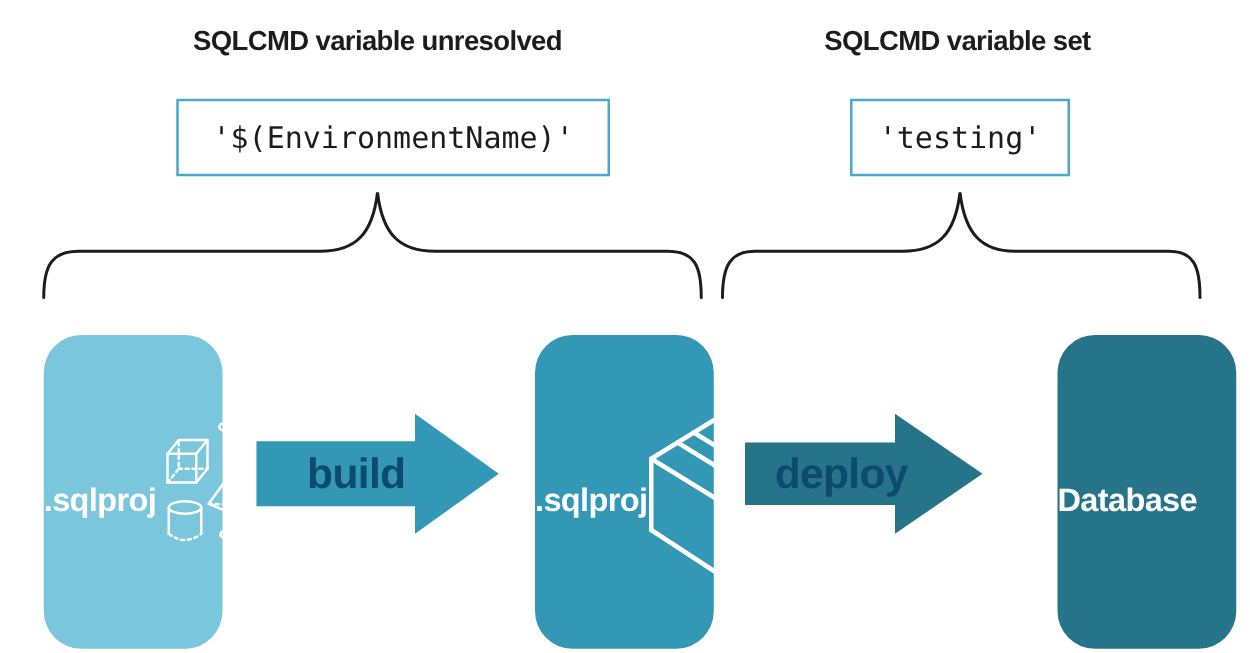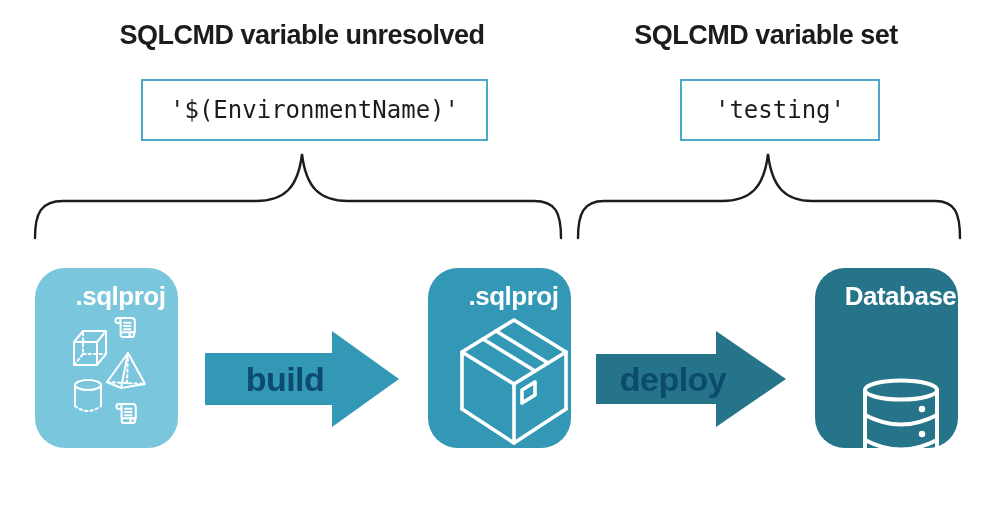--- a/index.html
+++ b/index.html
@@ -4,44 +4,44 @@
 <style>
   html,body{margin:0;padding:0;background:#fff;}
   #canvas{
     position:relative;width:1000px;height:522px;background:#fff;overflow:hidden;
     font-family:"Liberation Sans",sans-serif;
     --c-light-blue:#7AC6DD; --c-teal:#3298B5; --c-dark-teal:#25748A;
     --c-border:#4BA8C8; --c-ink:#1C1C1C;
   }
   .abs{position:absolute;}
   .heading{
-    top:20px;height:34px;text-align:center;font-weight:bold;font-size:27px;
+    top:20px;height:34px;text-align:center;font-weight:bold;font-size:22px;
     color:var(--c-ink);letter-spacing:-0.5px;white-space:nowrap;
   }
   #heading-left{left:52px;width:500px;}
   #heading-right{left:516px;width:500px;}
   .code-box{
     top:79px;height:62px;background:#fff;border:2px solid var(--c-border);
     display:flex;align-items:center;justify-content:center;box-sizing:border-box;margin-left:12px;
   }
   #code-box-left{left:129px;width:347px;}
-  #code-box-right{left:668px;width:200px;}
+  #code-box-right{left:668px;width:176px;}
   .code-text{
     font-family:"DejaVu Sans Mono",monospace;font-size:24px;color:var(--c-ink);
     white-space:pre;
   }
   #braces{left:0;top:0;color:var(--c-ink);}
   #braces path{fill:none;stroke:currentColor;stroke-width:2.4;stroke-linecap:round;}
   .stage{
-    top:268px;width:143px;height:180px;border-radius:30px;
-    display:flex;flex-direction:column;align-items:center;box-sizing:border-box;padding-left:28px;
+    top:268px;width:143px;height:251px;border-radius:30px;
+    display:flex;align-items:center;box-sizing:border-box;
   }
   #stage-sqlproj{left:35px;background:var(--c-light-blue);}
   #stage-dacpac{left:428px;background:var(--c-teal);}
-  #stage-database{left:815px;background:var(--c-dark-teal);gap:44px;}
+  #stage-database{left:846px;background:var(--c-dark-teal);gap:44px;}
   .stage-label{
     margin-top:13px;font-weight:bold;font-size:26px;color:#fff;letter-spacing:-0.5px;
   }
   .stage-icons{color:#fff;}
   .stage-icons svg{display:block;}
   .icon-stroke{fill:none;stroke:currentColor;stroke-width:2;stroke-linecap:round;stroke-linejoin:round;}
   .dash{stroke-dasharray:2.5,3;}
   .arrow{color:var(--c-teal);}
   .arrow-dark{color:var(--c-dark-teal);}
   .arrow svg polygon,.arrow-dark svg polygon{fill:currentColor;}

